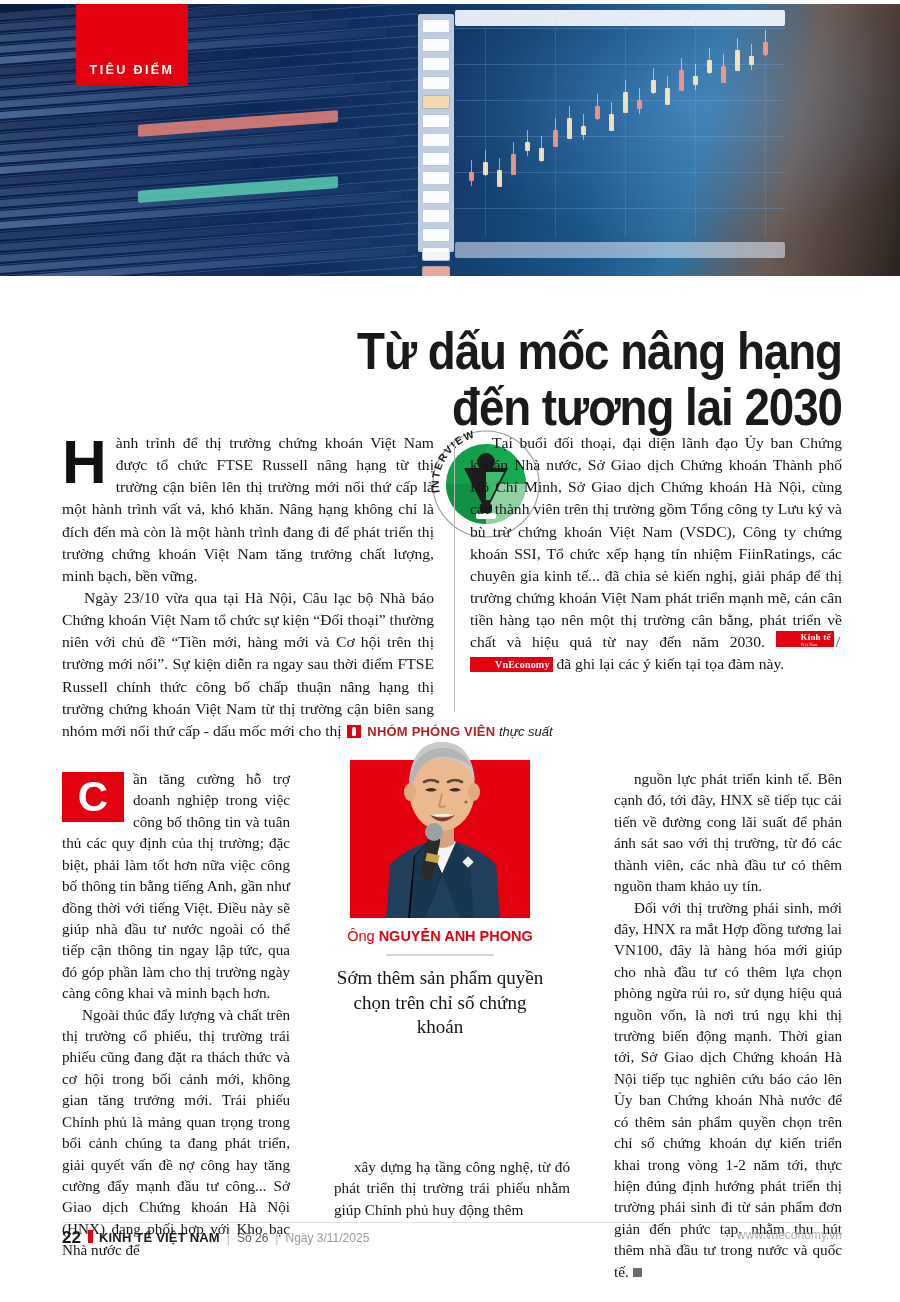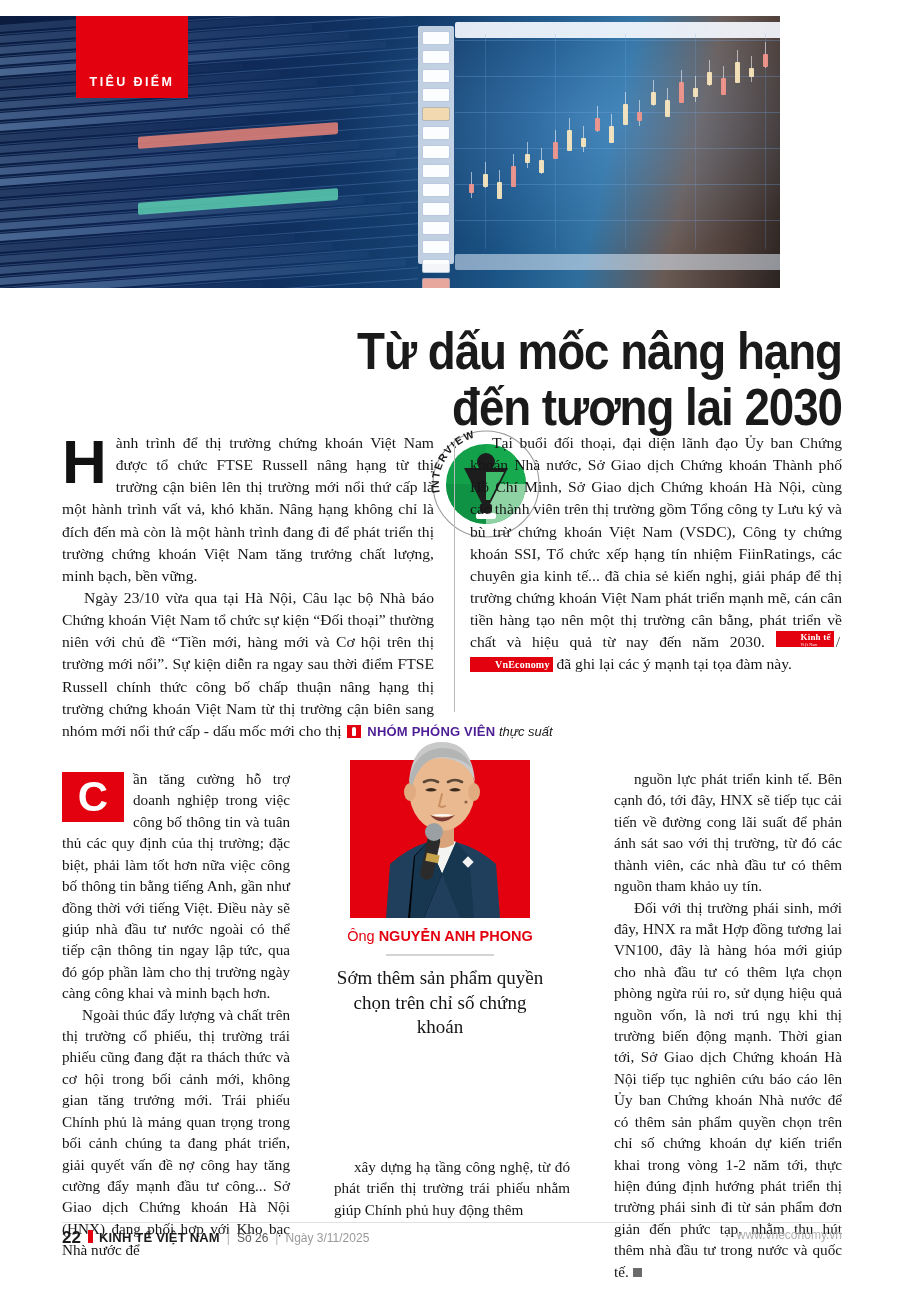--- a/index.html
+++ b/index.html
@@ -9,22 +9,22 @@
   body {
     width: 900px; height: 1302px;
     position: relative;
     font-family: "Liberation Serif", serif;
     color: #111;
     overflow: hidden;
   }
 
   
   .hero {
-    position: absolute; left: 0; top: 16px;
-    width: 780px; height: 272px;
+    position: absolute; left: 0; top: 4px;
+    width: 900px; height: 272px;
     overflow: hidden;
     background: #14532d;
   }
   .hero-photo {
     position: absolute; inset: 0;
     background:
       radial-gradient(ellipse 360px 200px at 76% 38%, rgba(120,190,255,.30), rgba(10,30,70,0) 70%),
       linear-gradient(103deg,
         #0a1b3e 0%, #0d2350 22%, #10305f 40%,
         #14406f 55%, #1b5486 66%, #2f6f9e 76%,
@@ -121,21 +121,21 @@
     font-family: "Liberation Sans", sans-serif; font-size: 13px;
   }
   .byline .mark {
     display:inline-block; width: 14px; height: 13px; background:#e3000f;
     vertical-align: -2px; margin-right: 6px; position: relative;
   }
   .byline .mark::after {
     content:""; position:absolute; left:5px; top:2px; width:4px; height:9px;
     background:#fff; border-radius: 2px 2px 1px 1px;
   }
-  .byline b { font-weight: 700; letter-spacing: .2px; color:#4c1d95; }
+  .byline b { font-weight: 700; letter-spacing: .2px; color:#b91c1c; }
   .byline i { font-style: italic; color:#1a1a1a; }
 
   
   .lower { position: absolute; left: 62px; top: 768px; width: 780px; height: 440px; }
   .lcol {
     position: absolute; top: 0; width: 228px;
     font-size: 15.2px; line-height: 1.41; text-align: justify; color:#161616;
   }
   .lcol p { margin: 0; text-indent: 20px; }
   .lcol.c1 { left: 0; }
@@ -359,21 +359,21 @@
     <p>
       <span class="dropcap-h">H</span><span>ành trình để thị trường chứng khoán Việt Nam được tổ chức FTSE Russell nâng hạng từ thị trường cận biên lên thị trường mới nổi thứ cấp là một hành trình vất vả, khó khăn. Nâng hạng không chỉ là đích đến mà còn là một hành trình đang đi để phát triển thị trường chứng khoán Việt Nam tăng trưởng chất lượng, minh bạch, bền vững.</span>
     </p>
     <p>Ngày 23/10 vừa qua tại Hà Nội, Câu lạc bộ Nhà báo Chứng khoán Việt Nam tổ chức sự kiện “Đối thoại” thường niên với chủ đề “Tiền mới, hàng mới và Cơ hội trên thị trường mới nổi”. Sự kiện diễn ra ngay sau thời điểm FTSE Russell chính thức công bố chấp thuận nâng hạng thị trường chứng khoán Việt Nam từ thị trường cận biên sang nhóm mới nổi thứ cấp - dấu mốc mới cho thị</p>
   </div>
 
   <div class="intro-col right">
     <p>
       <span>Tại buổi đối thoại, đại diện lãnh đạo Ủy ban Chứng khoán Nhà nước, Sở Giao dịch Chứng khoán Thành phố Hồ Chí Minh, Sở Giao dịch Chứng khoán Hà Nội, cùng các thành viên trên thị trường gồm Tổng công ty Lưu ký và bù trừ chứng khoán Việt Nam (VSDC), Công ty chứng khoán SSI, Tổ chức xếp hạng tín nhiệm FiinRatings, các chuyên gia kinh tế... đã chia sẻ kiến nghị, giải pháp để thị trường chứng khoán Việt Nam phát triển mạnh mẽ, cán cân tiền hàng tạo nên một thị trường cân bằng, phát triển về chất và hiệu quả từ nay đến năm 2030.</span>
       <span class="logo-chip"><span>Kinh tế</span><small>Việt Nam</small></span><span class="slash">/</span><span class="logo-chip vne">VnEconomy</span>
-      <span>đã ghi lại các ý mạnh tại tọa đàm này.</span>
+      <span>đã ghi lại các ý kiến tại tọa đàm này.</span>
     </p>
   </div>
 </div>
 
 <div class="byline">
   <span class="mark"></span><b>NHÓM PHÓNG VIÊN</b>&nbsp;<i>thực suất</i>
 </div>
 
 <div class="lower">
   <div class="lcol c1">

